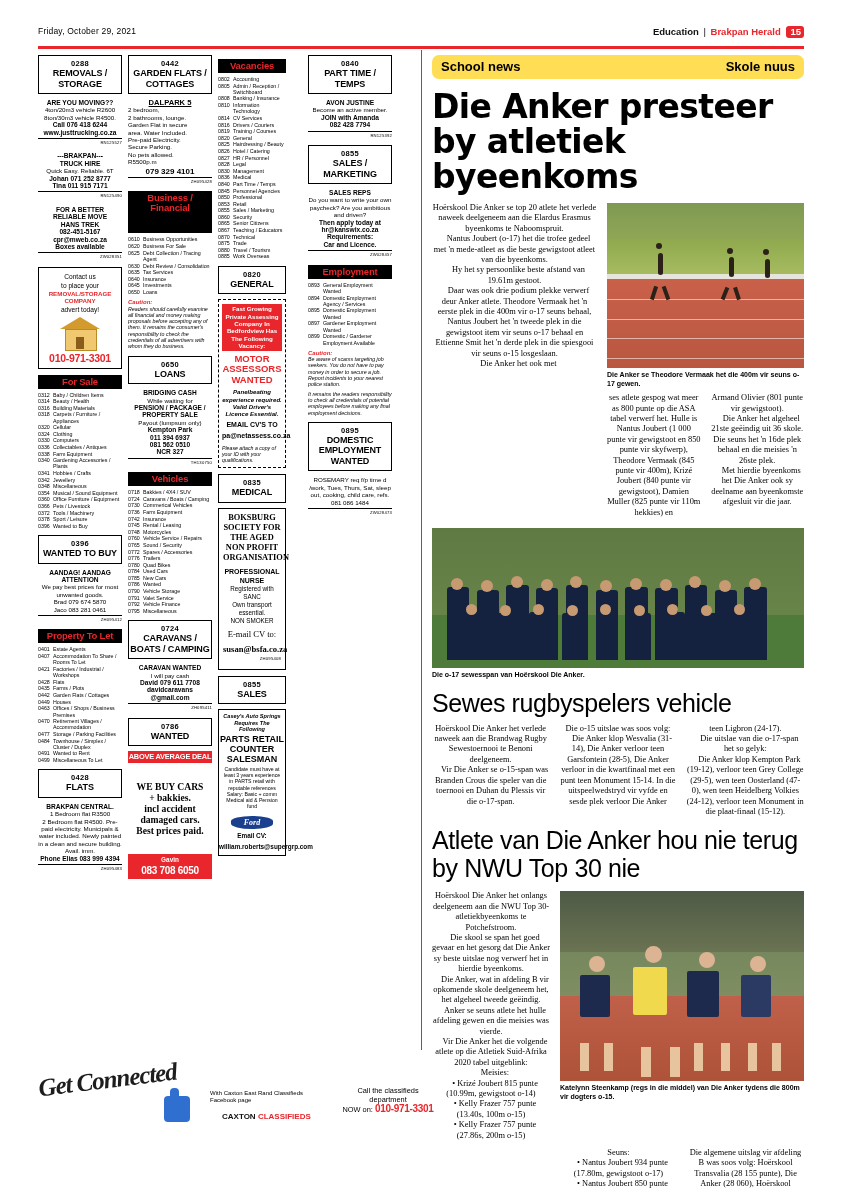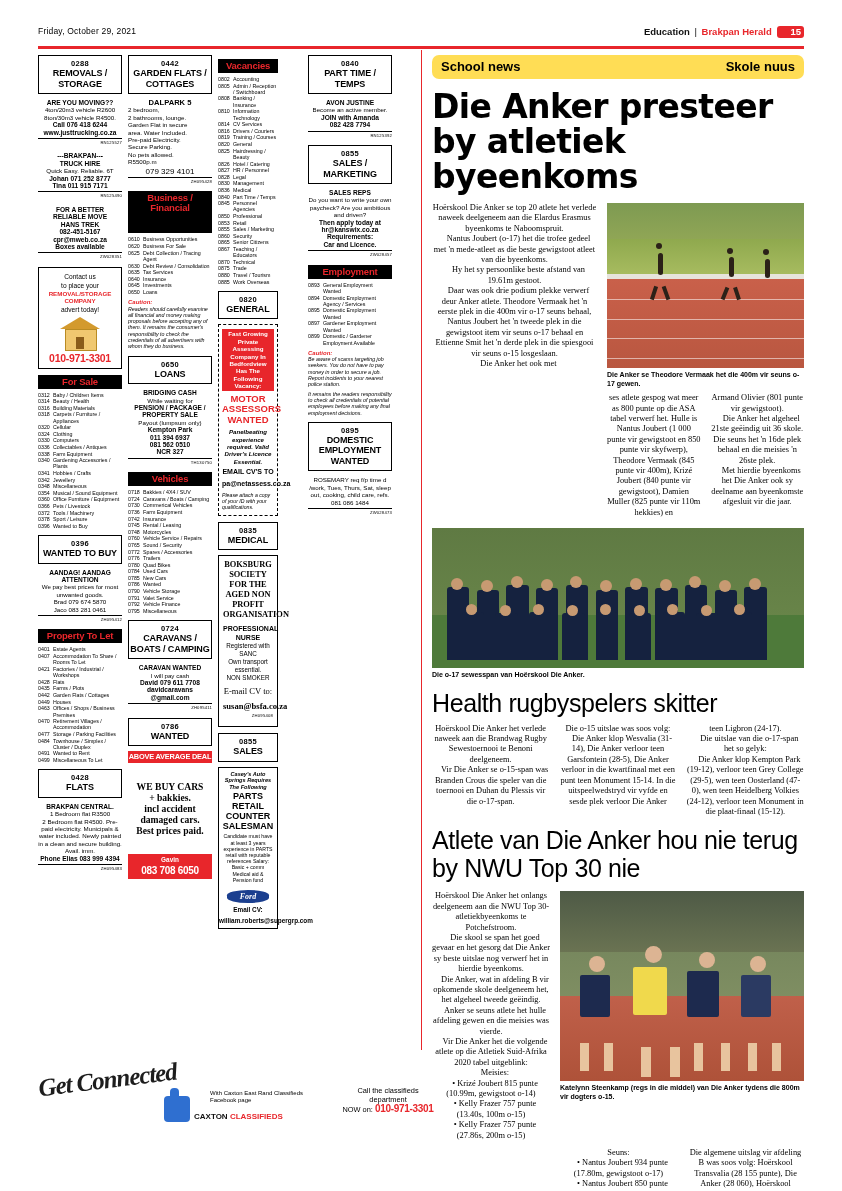--- a/index.html
+++ b/index.html
@@ -6,40 +6,40 @@
   body{width:842px;height:1191px;position:relative;font-family:"Liberation Sans",sans-serif;color:#000;}
   .page{position:absolute;left:0;top:0;width:842px;height:1191px;overflow:hidden;}
 
   
   .masthead{position:absolute;left:38px;top:26px;width:766px;height:22px;}
   .mast-date{position:absolute;left:0;top:0;font-size:8.5px;letter-spacing:.2px;}
   .mast-right{position:absolute;right:0;top:0;font-size:9.5px;font-weight:bold;white-space:nowrap;}
   .mast-edu{color:#111;font-weight:bold;}
   .mast-sep{color:#111;font-weight:normal;margin:0 2px;}
   .mast-title{color:#e8262b;}
-  .mast-pg{display:inline-block;background:#e8262b;color:#fff;border-radius:3px;padding:0 3px 1px 13px;margin-left:3px;font-size:9.5px;}
+  .mast-pg{display:inline-block;background:#e8262b;color:#fff;border-radius:3px;padding:0 3px 1px 4px;margin-left:3px;font-size:9.5px;}
   .mast-rule{position:absolute;left:38px;top:46px;width:766px;height:2.5px;background:#e8262b;}
 
   .divider-v{position:absolute;left:421px;top:50px;width:1px;height:1000px;background:#e8262b;}
 
   
   .class-area{position:absolute;left:38px;top:55px;width:375px;}
   .col{position:absolute;top:0;}
   .c1{left:0px;width:84px;}
   .c2{left:90px;width:84px;}
-  .c3{left:180px;width:60px;}
+  .c3{left:180px;width:68px;}
   .c4{left:270px;width:84px;}
 
   .catbox{border:1px solid #000;text-align:center;padding:3px 1px 4px 1px;margin-bottom:5px;background:#fff;}
   .catnum{font-size:7.5px;font-weight:bold;letter-spacing:.3px;}
   .cattitle{font-size:9px;font-weight:bold;line-height:10.5px;letter-spacing:-.1px;}
 
   .ad{font-size:6.2px;line-height:7.4px;text-align:center;margin-bottom:6px;}
   .ad b{font-size:6.6px;}
-  .ad .big{font-size:7.6px;font-weight:bold;}
+  .ad .big{font-size:7.6px;font-weight:bold;text-decoration:underline;}
   .ad-rule{border-top:1px solid #000;margin-top:2px;}
   .adref{font-size:4.2px;text-align:right;letter-spacing:.2px;}
 
   .secthead{background:#000;color:#e8262b;text-align:center;font-size:9.5px;font-weight:bold;
             padding:1px 0 2px 0;margin:4px 0 3px 0;letter-spacing:-.2px;}
   .secthead.two{line-height:10px;padding:2px 0 20px 0;}
 
   .lst{font-size:5.3px;line-height:6.3px;}
   .lst .row{display:flex;margin-bottom:.3px;}
   .lst .num{width:15px;flex:0 0 15px;}
@@ -89,21 +89,21 @@
   .aad .phone{background:#e8262b;color:#fff;font-weight:bold;font-size:10px;padding:2px 0 3px 0;letter-spacing:-.3px;text-align:center;}
   .aad .gav{background:#e8262b;color:#fff;font-weight:bold;font-size:6.4px;padding:2px 0 0 0;}
 
   
   .footer{position:absolute;left:38px;top:1062px;width:375px;height:110px;}
   .fb-get{position:absolute;left:0;top:4px;font-family:"Liberation Serif",serif;font-style:italic;font-weight:bold;font-size:25px;color:#1d1d1d;transform:rotate(-7deg);letter-spacing:-1px;}
   .thumb{position:absolute;left:118px;top:24px;width:46px;height:46px;}
   .thumb .hand{position:absolute;left:8px;top:10px;width:26px;height:26px;background:#2f6fd0;border-radius:4px;}
   .thumb .up{position:absolute;left:14px;top:2px;width:9px;height:14px;background:#2f6fd0;border-radius:4px 4px 0 0;}
   .fb-txt{position:absolute;left:172px;top:28px;width:110px;font-size:6px;line-height:7.4px;}
-  .cax{position:absolute;left:156px;top:50px;font-weight:bold;font-size:8px;color:#e8262b;}
+  .cax{position:absolute;left:184px;top:50px;font-weight:bold;font-size:8px;color:#e8262b;}
   .cax .blk{color:#111;}
   .cl-right{position:absolute;left:290px;top:24px;width:120px;font-size:7.4px;line-height:9px;text-align:center;}
   .cl-right .no{color:#e8262b;font-weight:bold;font-size:10px;letter-spacing:-.3px;}
 
   
   .edit{position:absolute;left:432px;top:55px;width:372px;}
   .banner{background:#ffdd55;border-radius:7px;height:24px;position:relative;}
   .banner .l{position:absolute;left:9px;top:4px;font-size:13px;font-weight:bold;}
   .banner .r{position:absolute;right:9px;top:4px;font-size:13px;font-weight:bold;}
 
@@ -389,21 +389,21 @@
         <div id="dalpark-lines">
             <div>2 bedroom,</div>
             <div>2 bathrooms, lounge.</div>
             <div>Garden Flat in secure</div>
             <div>area. Water Included.</div>
             <div>Pre-paid Electricity.</div>
             <div>Secure Parking.</div>
             <div>No pets allowed.</div>
             <div>R5500p.m</div>
           </div>
-        <div style="text-align:center;font-weight:normal;font-size:8px;margin-top:2px;">079 329 4101</div>
+        <div style="text-align:center;font-weight:bold;font-size:8px;margin-top:2px;">079 329 4101</div>
         <div class="adref ad-rule">ZH095428</div>
       </div>
 
       <div class="secthead two">Business / Financial</div>
       <div class="lst" id="list-business">
           <div class="row">
             <div class="num">0610</div>
             <div class="lbl">Business Opportunities</div>
           </div>
           <div class="row">
@@ -908,21 +908,21 @@
       <div class="p2-head" style="left:54.2%;bottom:37%;width:11px;height:11px;"></div>
       <div class="p2-person" style="left:62%;width:6%;height:34%;"></div>
       <div class="p2-head" style="left:63.2%;bottom:38%;width:11px;height:11px;"></div>
       <div class="p2-person" style="left:71%;width:6%;height:33%;"></div>
       <div class="p2-head" style="left:72.2%;bottom:37%;width:11px;height:11px;"></div>
       <div class="p2-person" style="left:80%;width:6%;height:34%;"></div>
       <div class="p2-head" style="left:81.2%;bottom:38%;width:11px;height:11px;"></div>
     </div>
     <div class="cap">Die o-17 sewesspan van Hoërskool Die Anker.</div>
 
-    <div class="hl2">Health rugbyspelers skitter</div>
+    <div class="hl2">Sewes rugbyspelers vehicle</div>
 
     <div class="three-col">
       <div class="body-col" id="a2c1">
           <p class="first">Hoërskool Die Anker het verlede naweek aan die Brandwag Rugby Sewestoernooi te Benoni deelgeneem.</p>
           <p>Vir Die Anker se o-15-span was Branden Crous die speler van die toernooi en Duhan du Plessis vir die o-17-span.</p>
         </div>
       <div class="body-col" id="a2c2">
           <p class="first">Die o-15 uitslae was soos volg:</p>
           <p>Die Anker klop Wesvalia (31-14), Die Anker verloor teen Garsfontein (28-5), Die Anker verloor in die kwartfinaal met een punt teen Monument 15-14. In die uitspeelwedstryd vir vyfde en sesde plek verloor Die Anker</p>
         </div>

